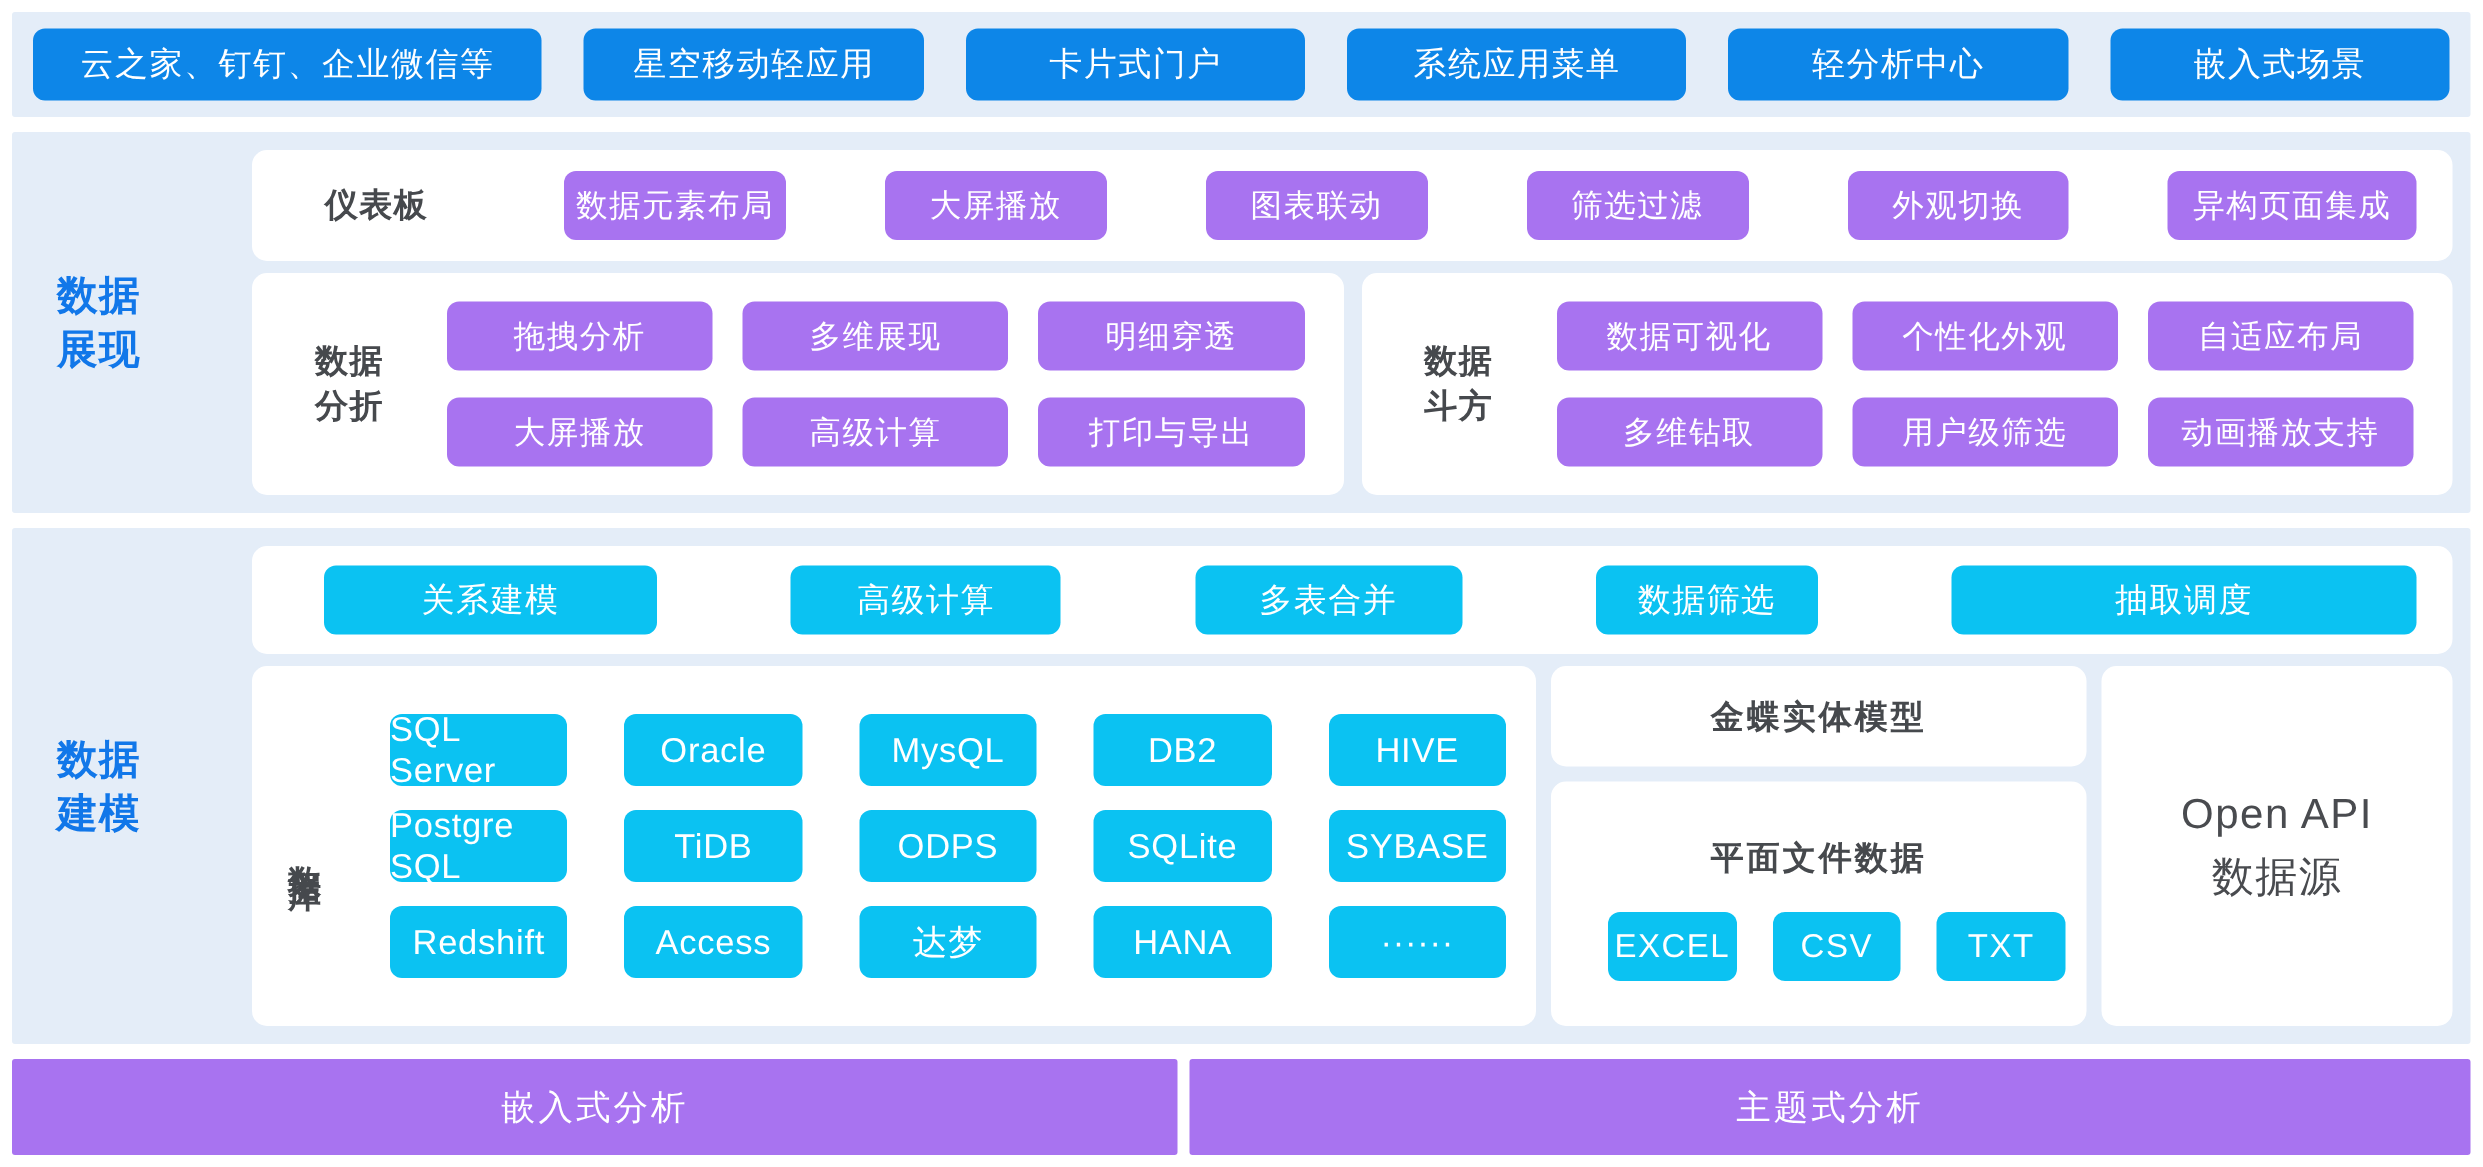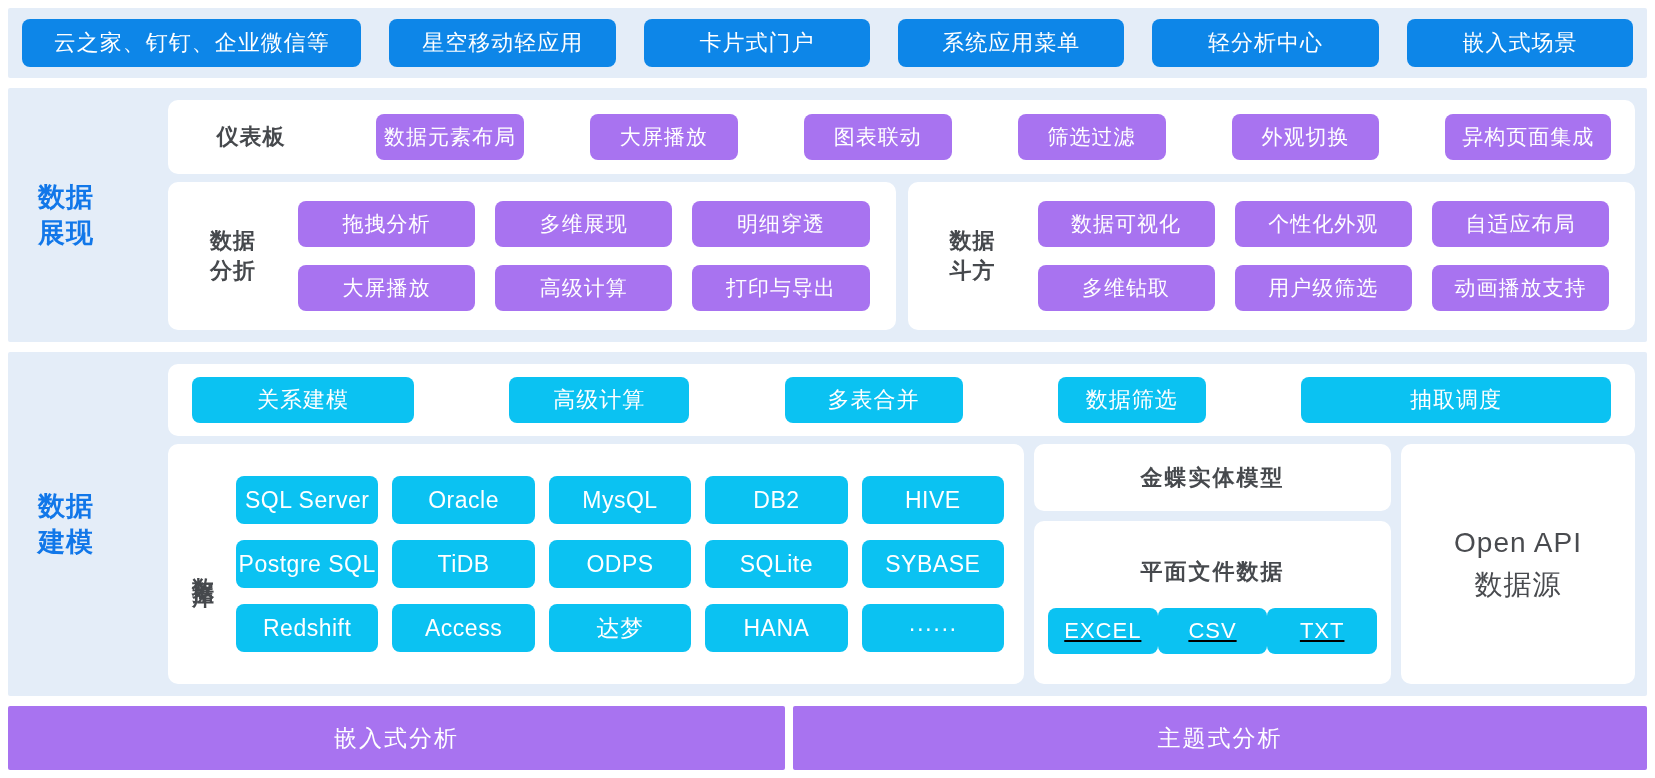--- a/index.html
+++ b/index.html
@@ -7,21 +7,21 @@
   .page { width:1655px; height:778px; padding:8px; display:flex; flex-direction:column; gap:10px; background:#ffffff; }
 
   .band { background:#e4edf8; border-radius:2px; }
 
   
   .top-band { height:70px; display:flex; align-items:center; gap:28px; padding:0 14px; }
   .pill { display:flex; align-items:center; justify-content:center; color:#ffffff; font-size:21px; letter-spacing:1px; border-radius:8px; height:46px; cursor:default; }
   .pill.blue { background:#0d86e8; height:48px; font-size:22px; flex:1; }
   .pill.blue.wide { flex:1.5; }
   .pill.purple { background:#a873f0; }
-  .pill.cyan { background:#0bc2f2; font-size:22px; }
+  .pill.cyan { background:#0bc2f2; font-size:22px;margin-left:24px; }
 
   
   .section { display:flex; }
   .sec-present { height:254px; }
   .sec-model { height:344px; }
   .sec-title { width:144px; padding-left:30px; display:flex; align-items:center; color:#1177e9; font-size:27px; font-weight:700; line-height:1.35; letter-spacing:1px; }
   .pre { white-space:pre-line; }
   .sec-body { flex:1; display:flex; flex-direction:column; gap:8px; padding:12px 12px 12px 16px; }
 
   .panel { background:#ffffff; border-radius:10px; }
@@ -51,21 +51,21 @@
   .db-panel { width:856px; flex:none; display:flex; align-items:center; gap:18px; padding:14px 20px; }
   .v-label { writing-mode:vertical-rl; text-orientation:upright; color:#46494d; font-size:22px; font-weight:700; letter-spacing:3px; }
   .db-grid { flex:1; display:grid; grid-template-columns:repeat(5,1fr); column-gap:14px; row-gap:16px; align-content:center; }
   .db-grid .pill { height:48px; font-size:23px; letter-spacing:0.5px; }
 
   .mid-col { flex:1; display:flex; flex-direction:column; gap:10px; }
   .kingdee { height:67px; display:flex; align-items:center; justify-content:center; }
   .kingdee .panel-label { letter-spacing:2px; }
   .flatfile { flex:1; display:flex; flex-direction:column; padding:14px 14px 16px; }
   .flat-title { flex:1; display:flex; align-items:center; justify-content:center; color:#46494d; font-size:22px; font-weight:700; letter-spacing:2px; }
-  .flat-btns { display:flex; gap:0; margin-bottom:14px;text-decoration:underline; }
+  .flat-btns { display:flex; gap:0; margin-bottom:14px; }
   .flat-btns .pill { flex:1; height:46px; font-size:22px; }
 
   .openapi { width:234px; flex:none; display:flex; align-items:center; justify-content:center; color:#494b4f; font-size:28px; line-height:1.5; text-align:center; letter-spacing:1px; }
 
   
   .bottom-row { height:64px; display:flex; gap:8px; }
   .bar { background:#a873f0; color:#ffffff; font-size:23px; letter-spacing:2px; display:flex; align-items:center; justify-content:center; border-radius:2px; }
   .bar.left { flex:777; }
   .bar.right { flex:854; }
 </style>

